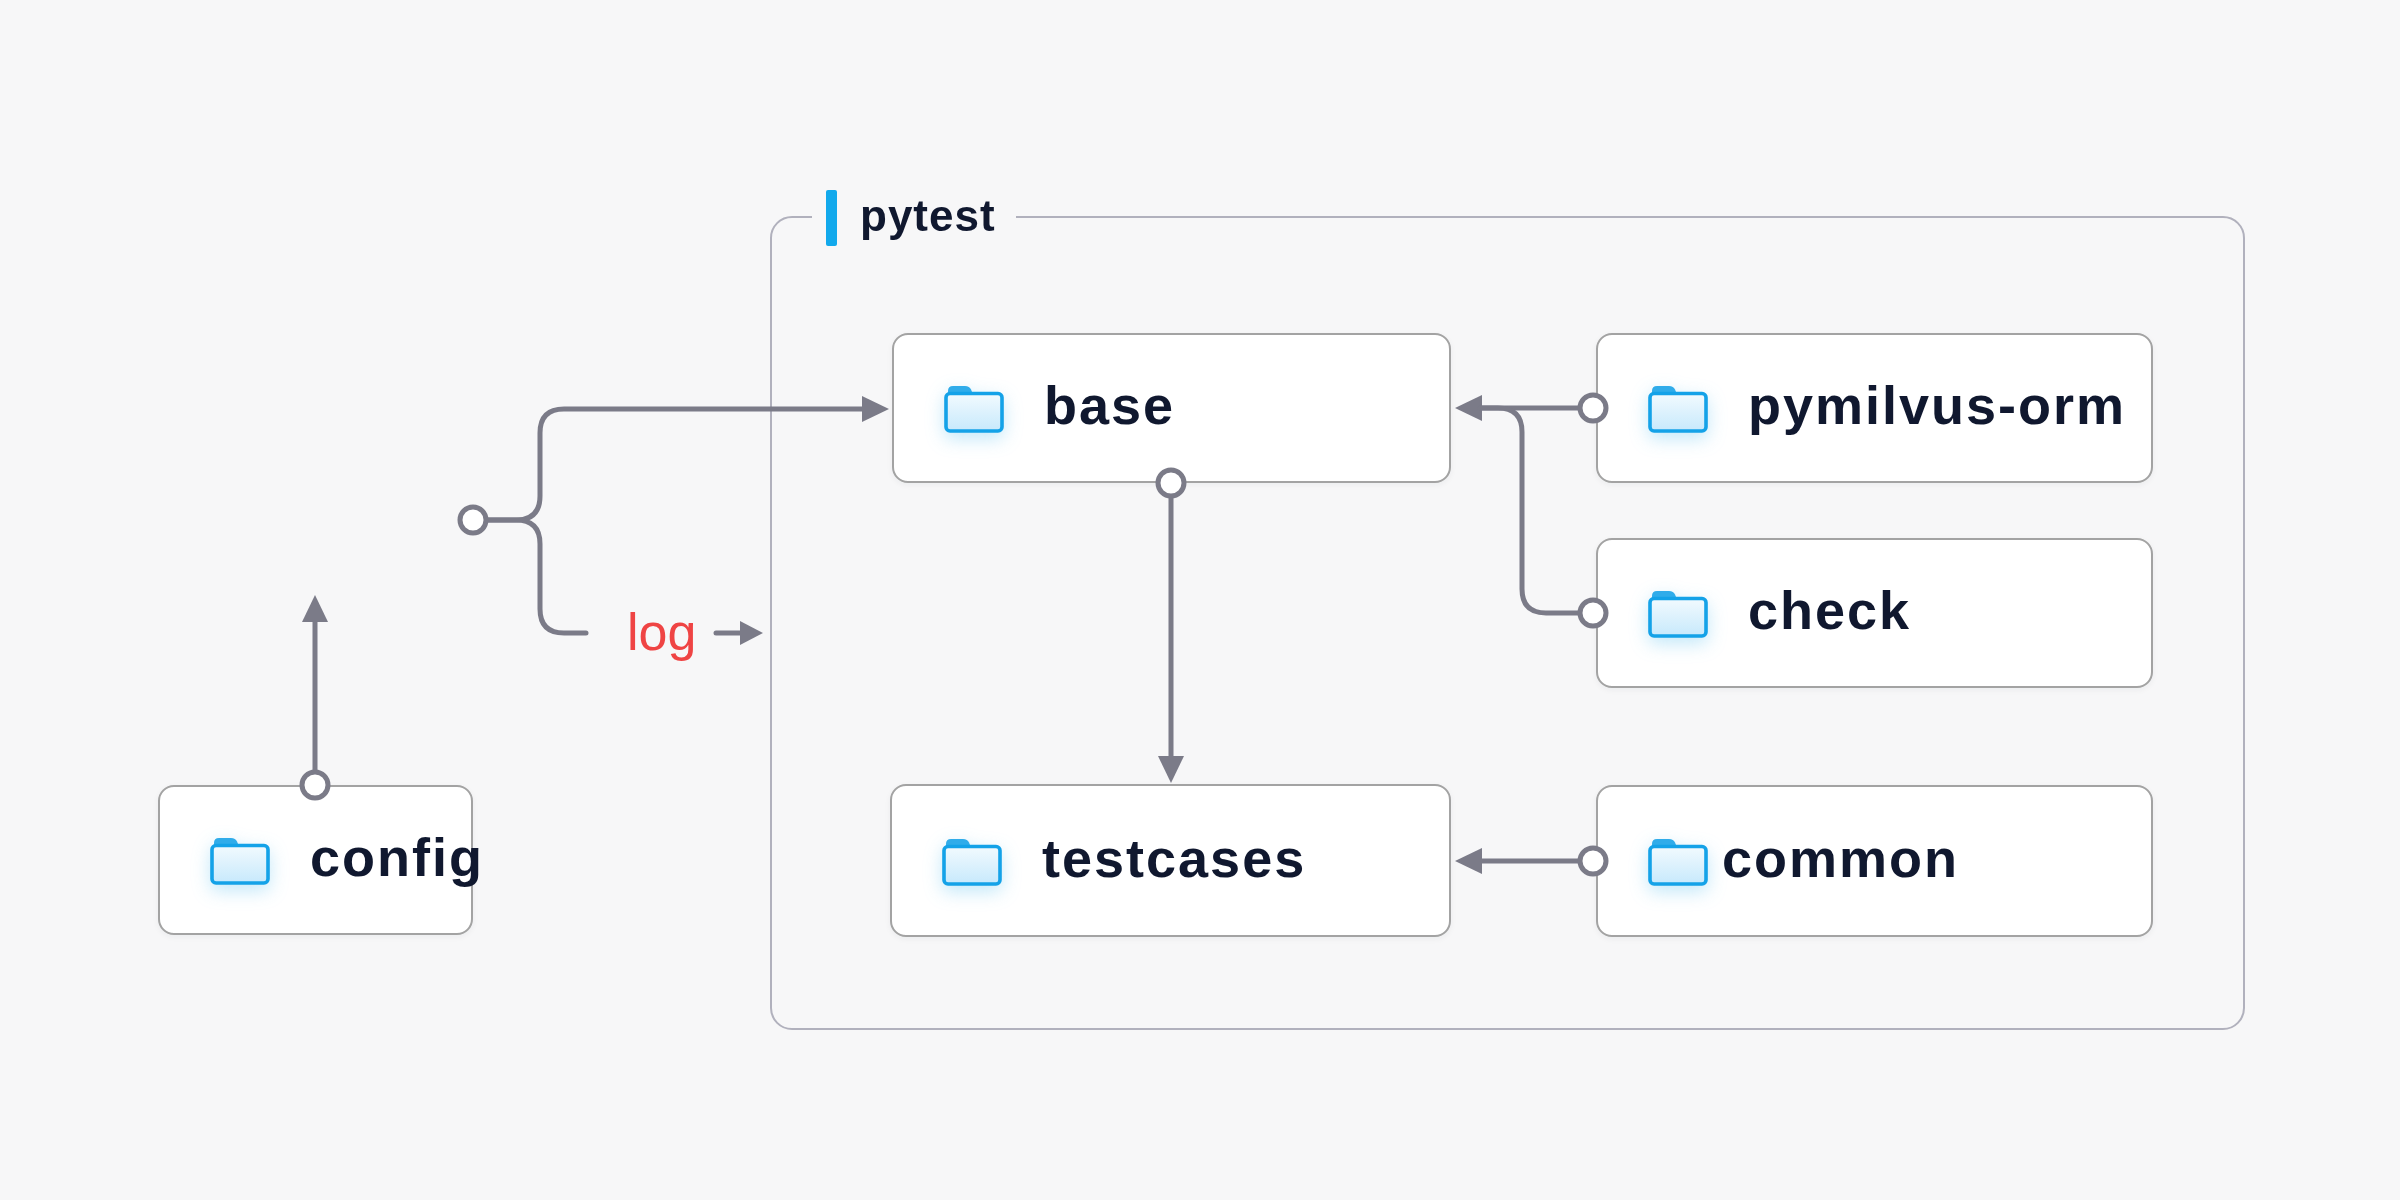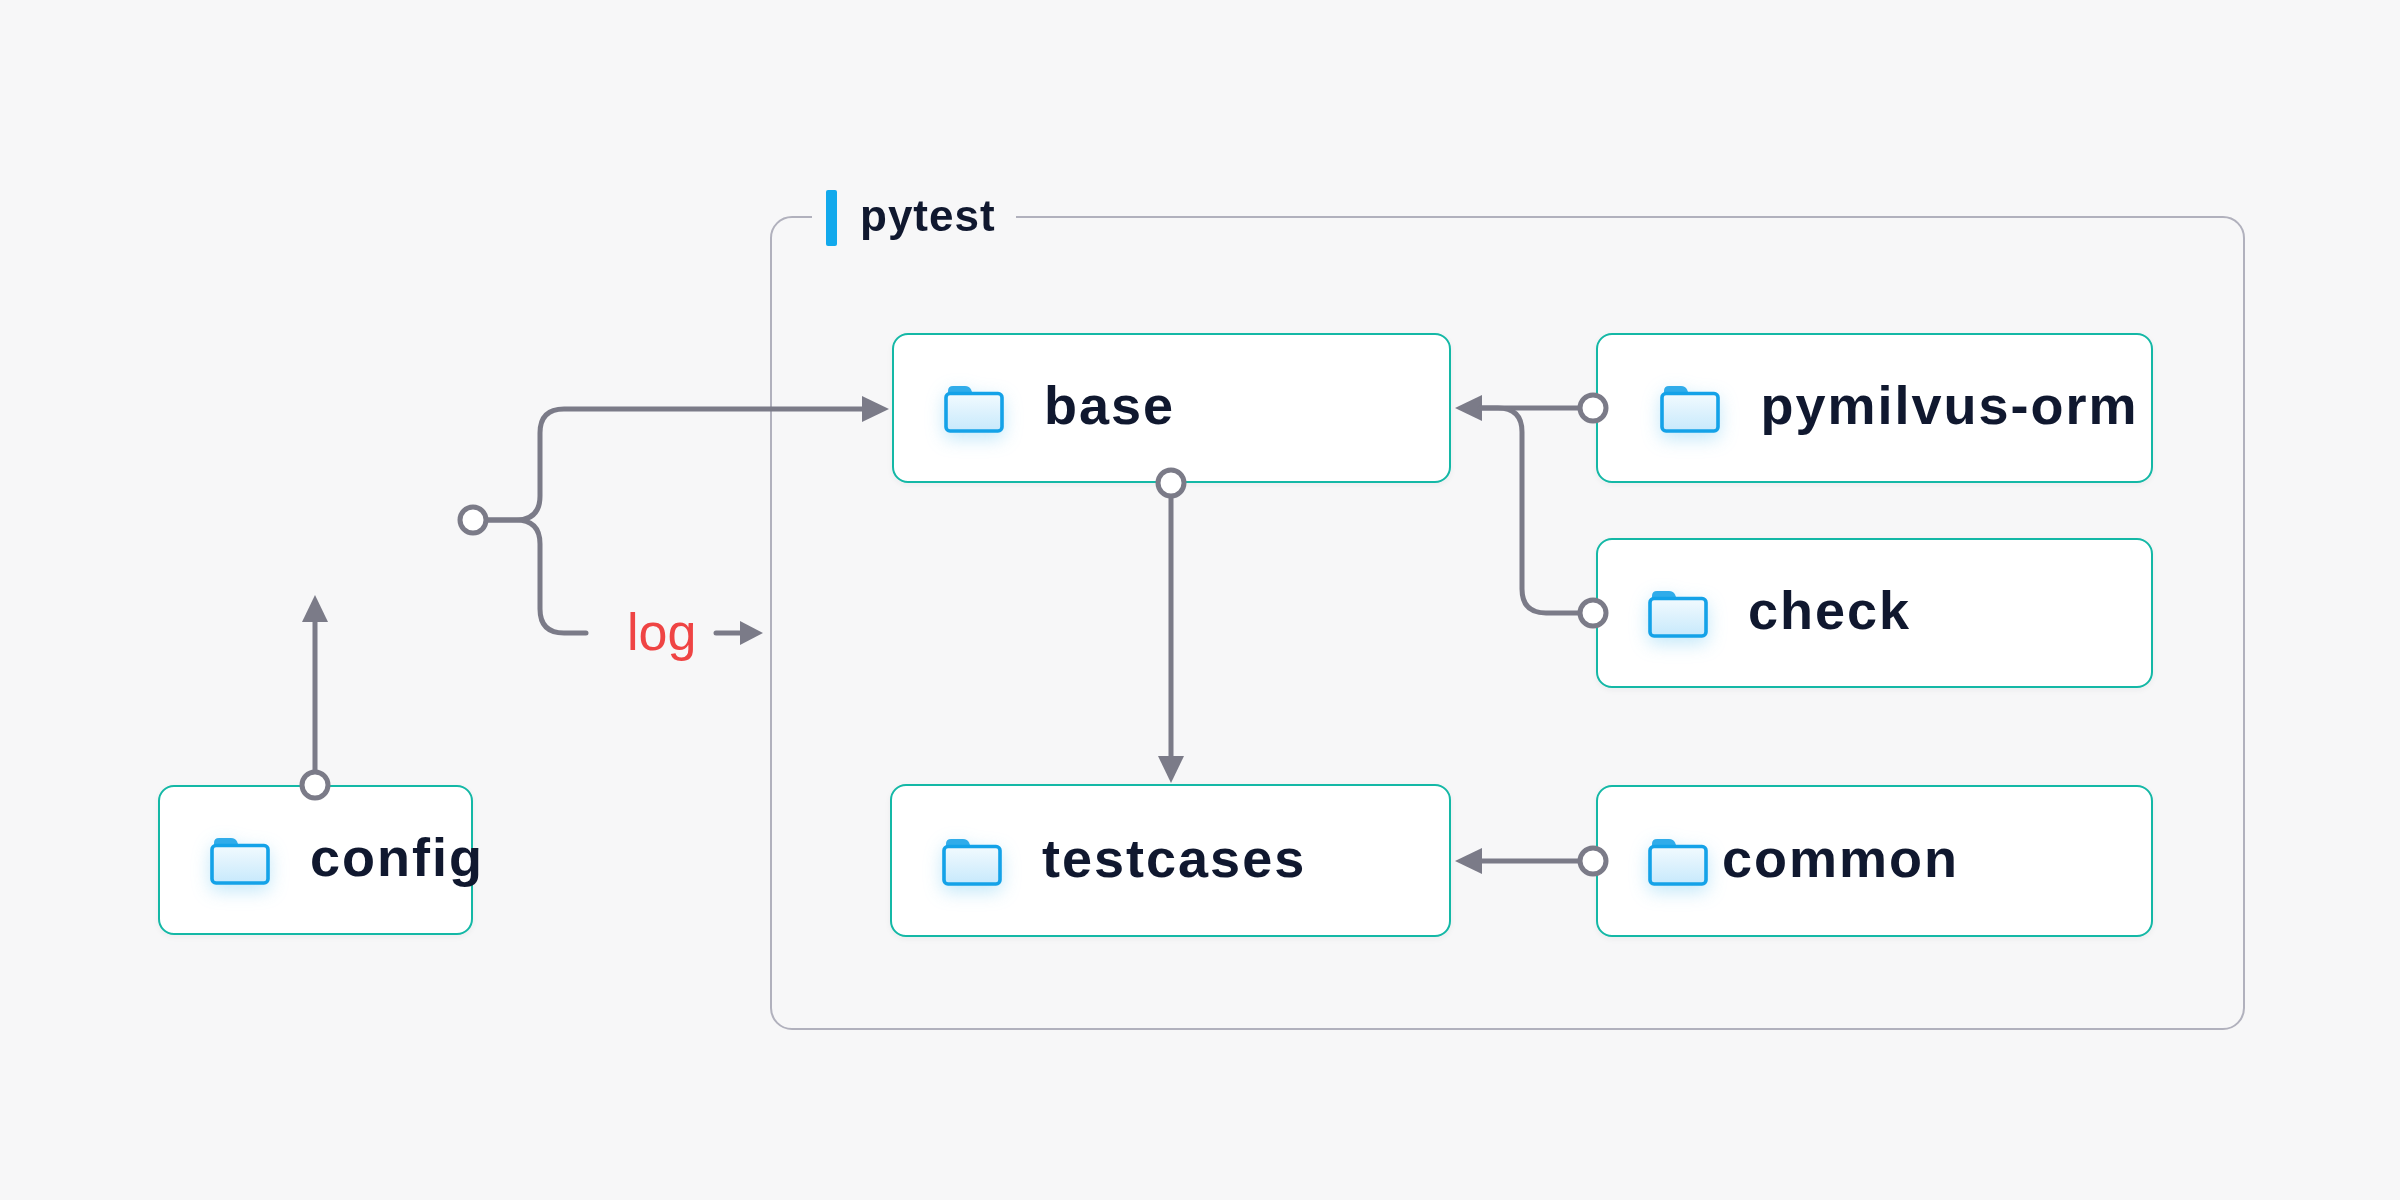--- a/index.html
+++ b/index.html
@@ -17,35 +17,35 @@
     display:flex;align-items:center;gap:23px;
     background:#f7f7f8;padding:0 20px 0 14px;
   }
   .accent-bar{width:11px;height:56px;background:#12a9ec;border-radius:2px;flex:0 0 auto;}
   .group-label-text{
     font-size:44px;font-weight:bold;color:#10182f;letter-spacing:1px;line-height:1;
     padding-bottom:4px;
   }
   
   .node{
-    position:absolute;background:#ffffff;border:2px solid #14b8a6;border-radius:16px;
+    position:absolute;background:#ffffff;border:2px solid #a3a3a3;border-radius:16px;
     box-sizing:border-box;display:flex;align-items:center;
     padding-left:48px;gap:38px;box-shadow:0 2px 6px rgba(20,30,60,0.05);
     cursor:default;
   }
   .node-label{
     font-size:54px;font-weight:bold;color:#10182f;letter-spacing:2px;line-height:1;
     white-space:nowrap;padding-bottom:6px;
   }
   .folder{width:64px;height:54px;flex:0 0 auto;filter:drop-shadow(0 6px 9px rgba(41,171,233,0.28));}
   #node-utils        {left:158px;top:445px;width:314px;height:150px;}
   #node-config       {left:158px;top:785px;width:315px;height:150px;}
   #node-base         {left:892px;top:333px;width:559px;height:150px;}
   #node-testcases    {left:890px;top:784px;width:561px;height:153px;}
-  #node-pymilvus-orm {left:1596px;top:333px;width:557px;height:150px;justify-content:center;}
+  #node-pymilvus-orm {left:1596px;top:333px;width:557px;height:150px;}
   #node-check        {left:1596px;top:538px;width:557px;height:150px;}
   #node-common       {left:1596px;top:785px;width:557px;height:152px;gap:12px;}
   
   .edges{position:absolute;left:0;top:0;width:2400px;height:1200px;pointer-events:none;}
   .edges path{stroke:#7b7b88;stroke-width:5;fill:none;stroke-linecap:round;}
   .edges polygon{fill:#7b7b88;}
   .edges circle{fill:#ffffff;stroke:#7b7b88;stroke-width:5;}
   
   .edge-label{
     position:absolute;left:627px;top:604px;height:56px;display:flex;align-items:center;

